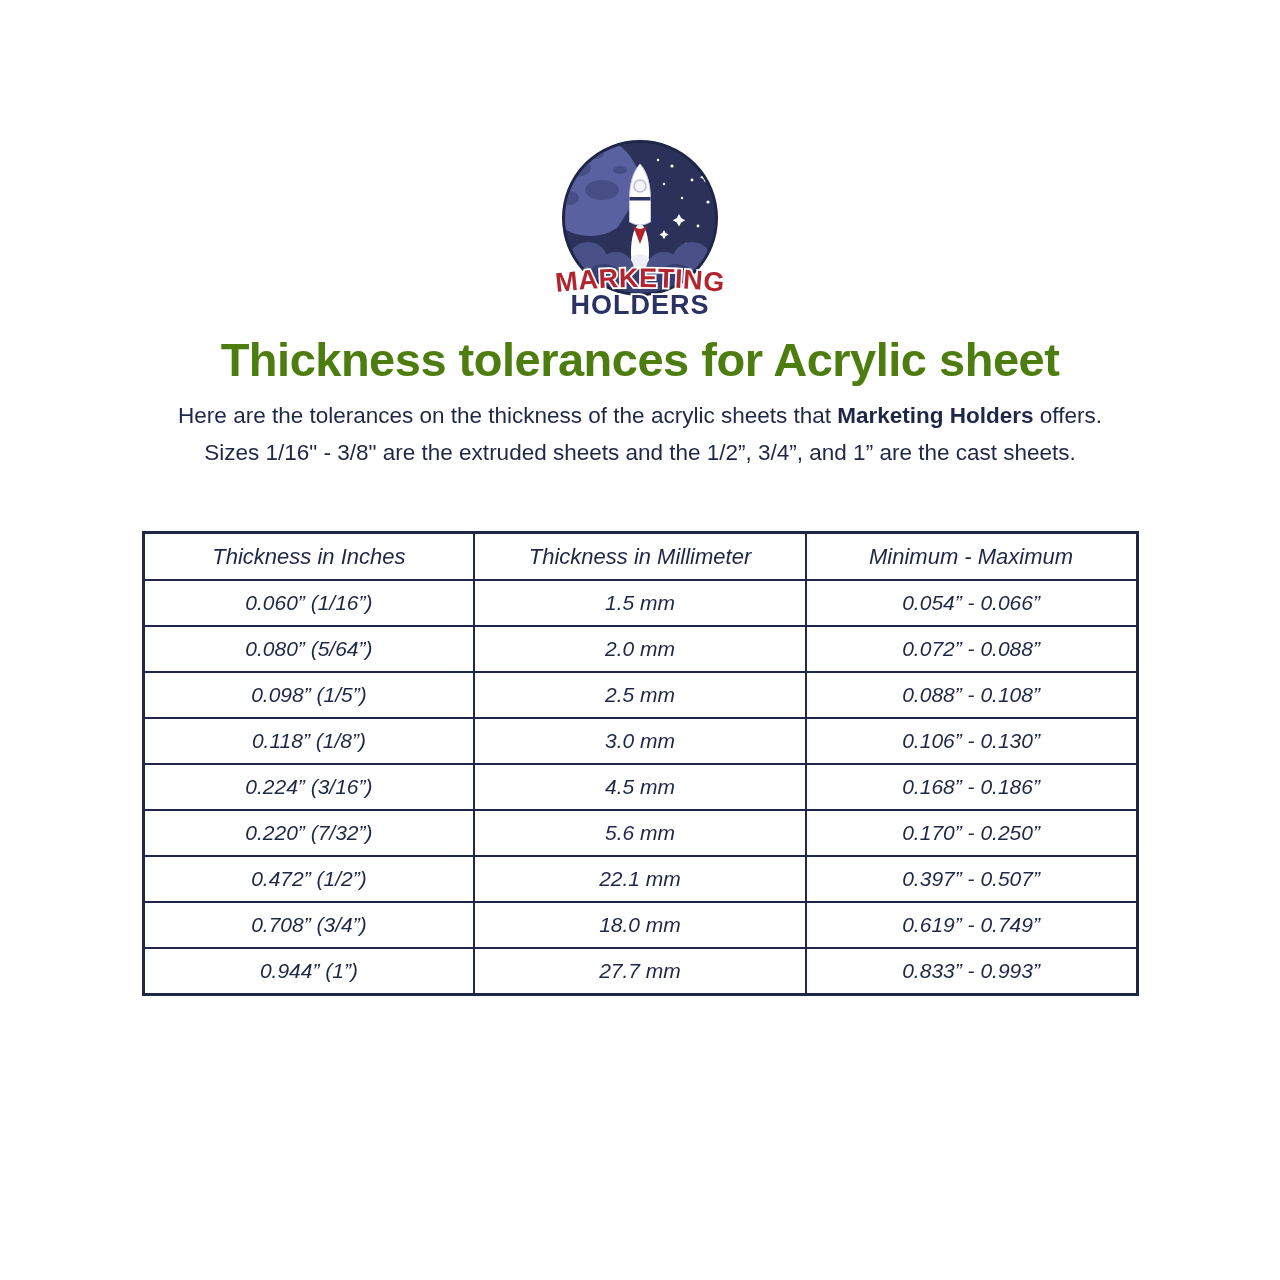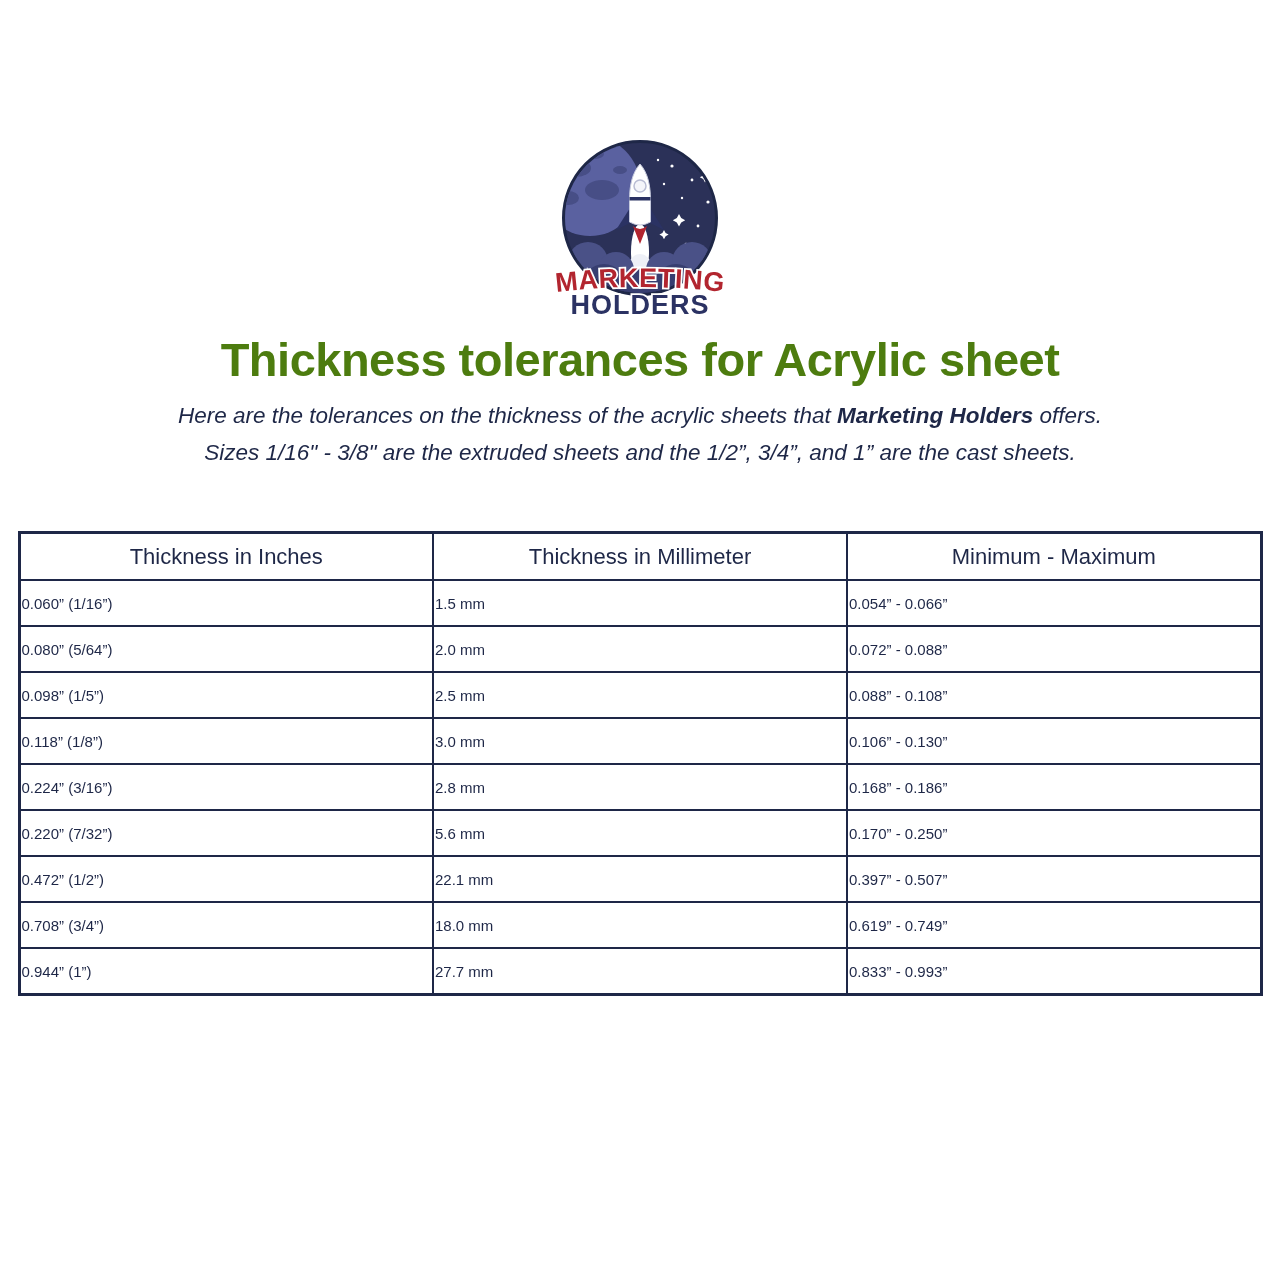--- a/index.html
+++ b/index.html
@@ -29,46 +29,46 @@
     font-weight: bold;
     letter-spacing: -0.5px;
     color: #4d7c0f;
   }
   .intro {
     margin-top: 10px;
     text-align: center;
     font-size: 22.5px;
     line-height: 37px;
     color: #1e2747;
-    font-style: italic;
   }
   .intro .bold { font-weight: bold; }
   table.tolerance-table {
     border-collapse: collapse;
     margin: 60px auto 0 auto;
-    width: 1245px;
+    width: 997px;
     table-layout: fixed;
+    font-style: italic;
   }
   table.tolerance-table, table.tolerance-table th, table.tolerance-table td {
     border: 2px solid #1e2747;
   }
   table.tolerance-table { border-width: 3px; }
   table.tolerance-table th {
     height: 43px;
     font-size: 22px;
     font-weight: normal;
     color: #1e2747;
     text-align: center;
     vertical-align: middle;
   }
   table.tolerance-table td {
     height: 42px;
-    font-size: 15px;
-    color: #1e2747;
-    text-align: left;
+    font-size: 21px;
+    color: #1e2747;
+    text-align: center;
     vertical-align: middle;
   }
 </style>
 </head>
 <body>
 
 <div class="page">
 
   <div class="logo-wrap">
     <svg width="200" height="178" viewBox="0 0 200 178">
@@ -172,21 +172,21 @@
           <td>2.5 mm</td>
           <td>0.088” - 0.108”</td>
         </tr>
         <tr>
           <td>0.118” (1/8”)</td>
           <td>3.0 mm</td>
           <td>0.106” - 0.130”</td>
         </tr>
         <tr>
           <td>0.224” (3/16”)</td>
-          <td>2.8 mm</td>
+          <td>4.5 mm</td>
           <td>0.168” - 0.186”</td>
         </tr>
         <tr>
           <td>0.220” (7/32”)</td>
           <td>5.6 mm</td>
           <td>0.170” - 0.250”</td>
         </tr>
         <tr>
           <td>0.472” (1/2”)</td>
           <td>22.1 mm</td>

